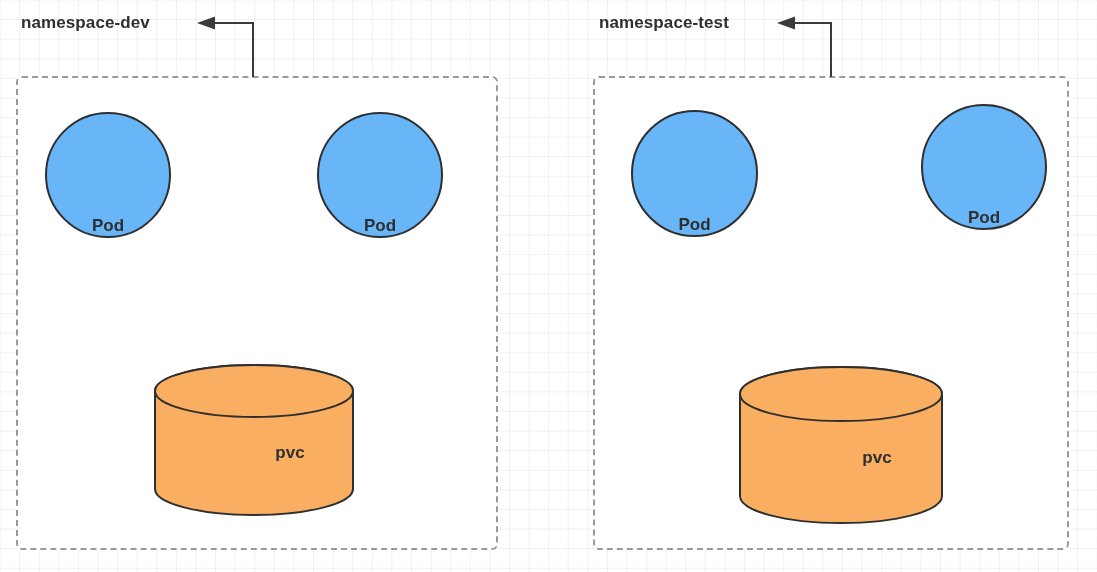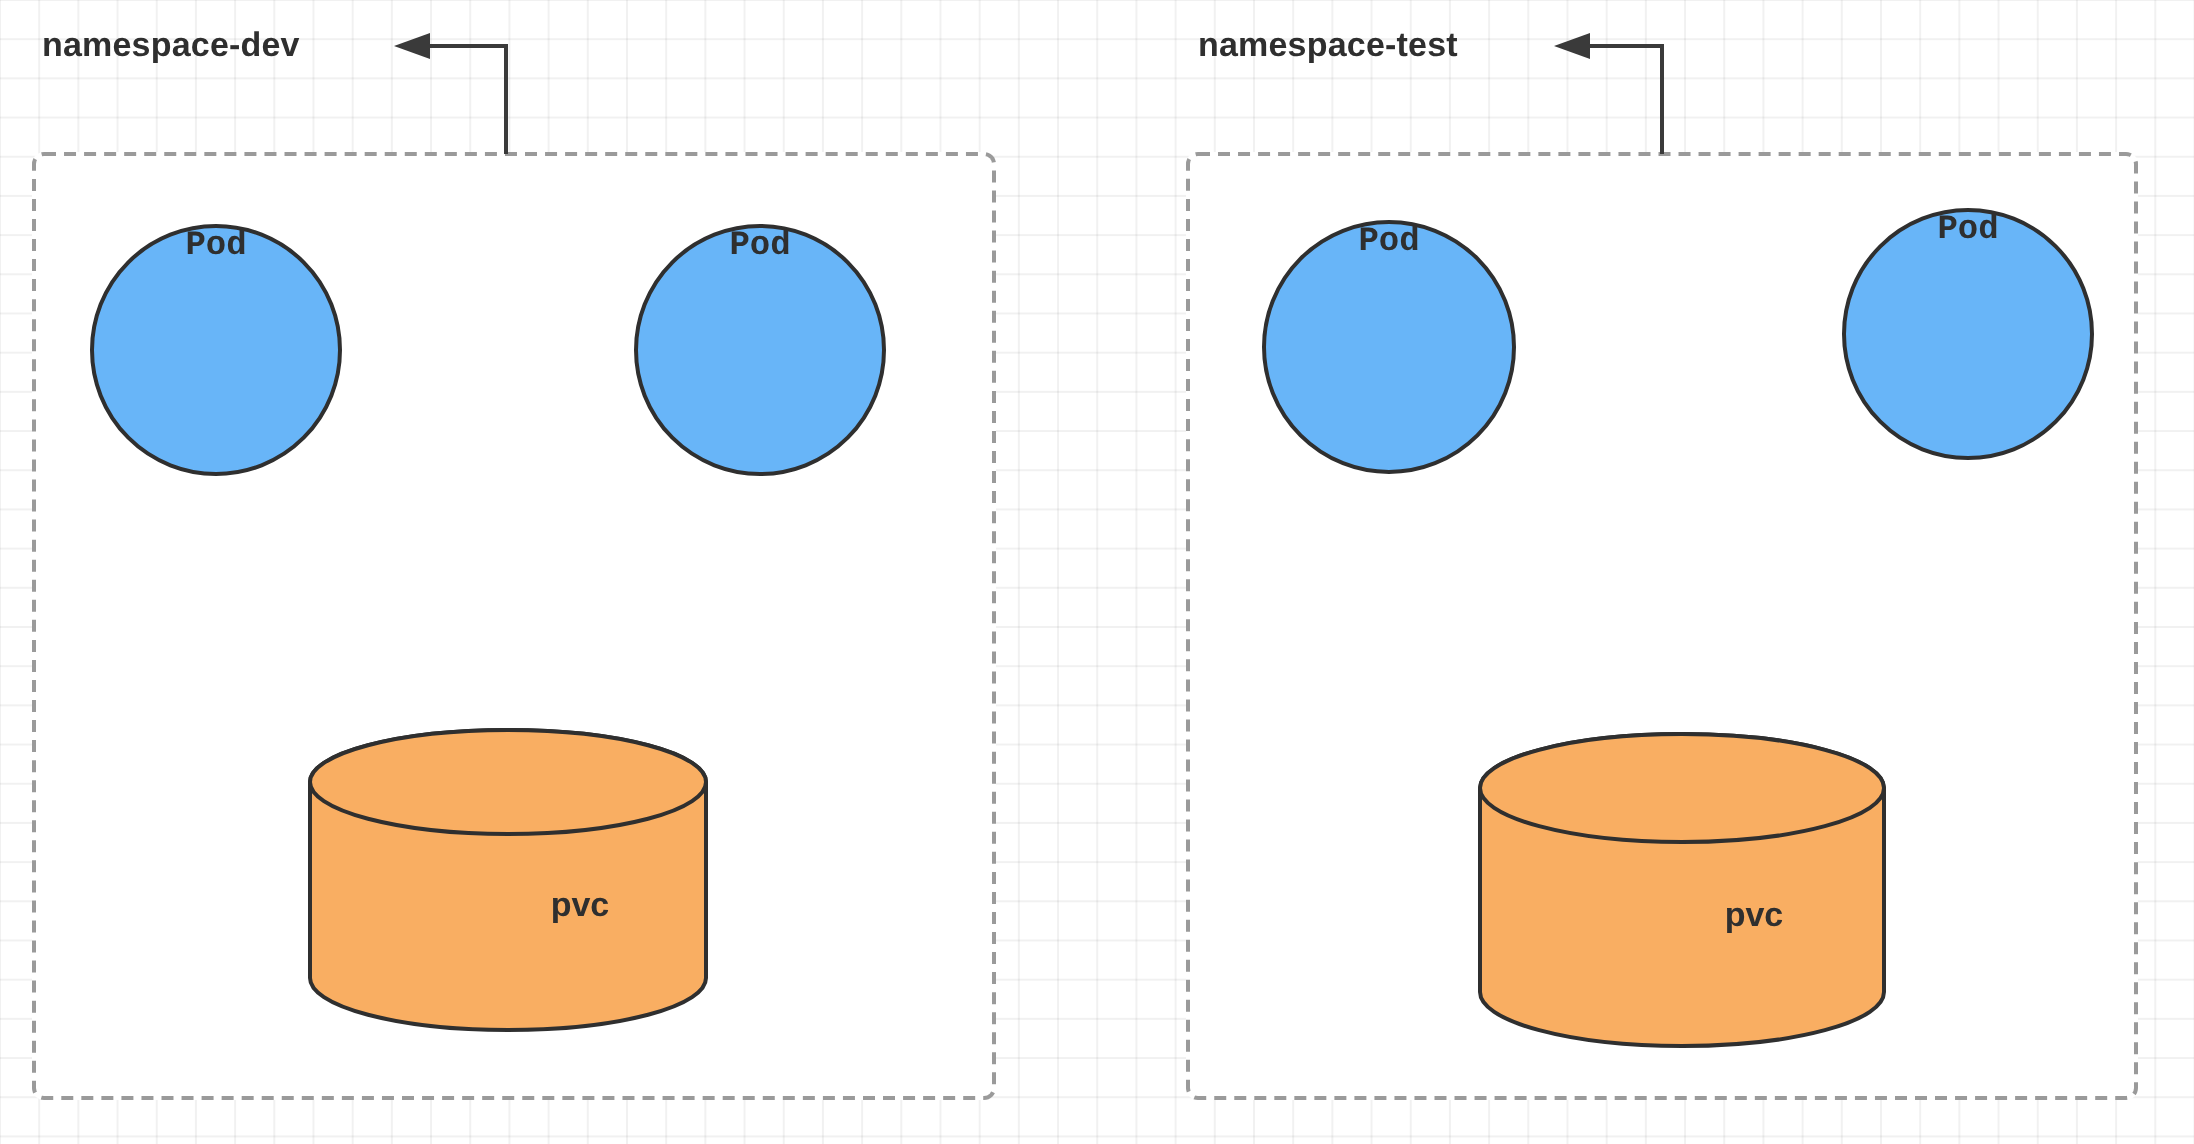--- a/index.html
+++ b/index.html
@@ -52,23 +52,22 @@
   }
 
   
   .pod {
     position: absolute;
     box-sizing: border-box;
     border-radius: 50%;
     background: #68b5f8;
     border: 2px solid #2f2f2f;
     display: flex;
-    align-items: flex-start;
+    align-items: flex-end;
     justify-content: center;
-    font-family: Liberation Mono, monospace;
   }
   .pod-label {
     font-size: 17px;
     font-weight: bold;
     color: #2f2f2f;
     pointer-events: none;
   }
 
   
   .cylinder {

